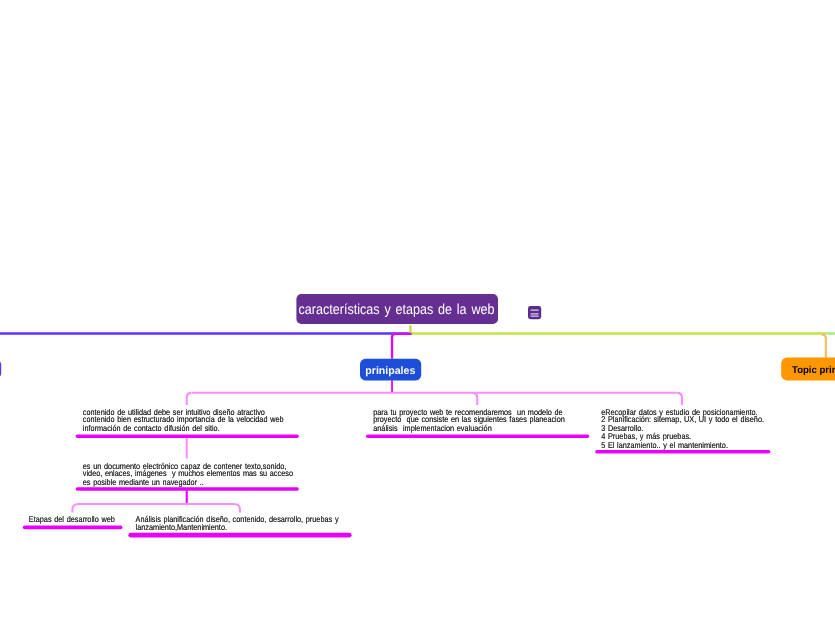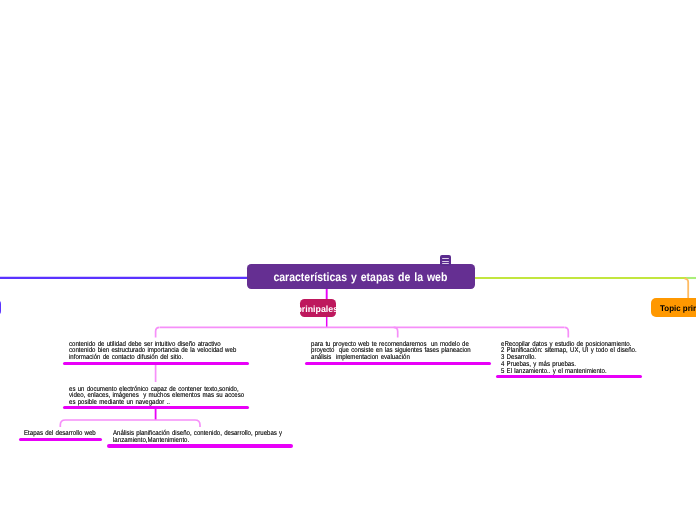--- a/index.html
+++ b/index.html
@@ -2,33 +2,33 @@
 <html><head>
 <meta charset="utf-8">
 <style>
   html,body{margin:0;padding:0;}
   body{width:696px;height:520px;background:#ffffff;overflow:hidden;
        font-family:"Liberation Sans", sans-serif;
        -webkit-font-smoothing:antialiased;text-rendering:geometricPrecision;}
   #canvas{position:relative;width:696px;height:520px;}
   svg.links{position:absolute;left:0;top:0;width:696px;height:520px;overflow:visible;}
   .node{position:absolute;box-sizing:border-box;}
-  .root-node{left:246.8px;top:264px;width:228px;height:25.2px;border-radius:4.2px;
-      background:#652F92;color:#fff;font-weight:bold;font-size:12px;
+  .root-node{left:246.8px;top:245px;width:168px;height:25.2px;border-radius:4.2px;
+      background:#652F92;color:#fff;font-weight:normal;font-size:12px;
       display:flex;align-items:center;justify-content:center;letter-spacing:0px;
       white-space:nowrap;}
   .root-node span{display:block;transform:scaleX(0.875) translateY(-0.5px);transform-origin:center;word-spacing:1.2px;}
   .menu-btn{left:439.5px;top:254.8px;width:11.2px;height:11.1px;border-radius:2px;background:#5B2B8E;}
   .menu-btn i{position:absolute;display:block;left:2.85px;width:6.2px;height:1.25px;background:#dccfe8;border-radius:.4px;}
   .menu-btn i:nth-child(1){top:3.1px;}
   .menu-btn i:nth-child(2){top:6.0px;}
   .menu-btn i:nth-child(3){top:8.2px;}
   .pill{border-radius:5px;display:flex;align-items:center;justify-content:center;
       font-weight:bold;color:#fff;white-space:nowrap;}
-  .pill-mag{left:299.5px;top:298.7px;width:36px;height:18.1px;background:#be185d;font-size:9px;border-radius:4.5px;}
+  .pill-mag{left:299.5px;top:298.7px;width:51px;height:18.1px;background:#1d4ed8;font-size:9px;border-radius:4.5px;}
   .pill-mag span{display:block;transform:scaleX(0.98) translateY(0.5px);}
   .pill-org{left:651.4px;top:298.4px;width:130px;height:19.1px;background:#FF9800;color:#000;
       font-size:8.3px;border-radius:5px;justify-content:flex-start;padding-left:8.2px;}
   .pill-org span{display:block;transform:scaleX(0.96) translateY(0.2px);transform-origin:left center;}
   .pill-blue{left:-9px;top:299.5px;width:10.2px;height:15.8px;background:#5A33FF;border-radius:4px;}
   .tnode{position:absolute;font-size:7px;letter-spacing:0px;color:#2e2e2e;
       line-height:6.9px;}
   .tnode>div{white-space:pre;transform:scaleX(0.870);transform-origin:left center;word-spacing:.62px;
       text-shadow:0 0 .35px rgba(40,40,40,.85);}
   .ul{position:absolute;background:#E800F8;border-radius:2px;height:3.2px;}

